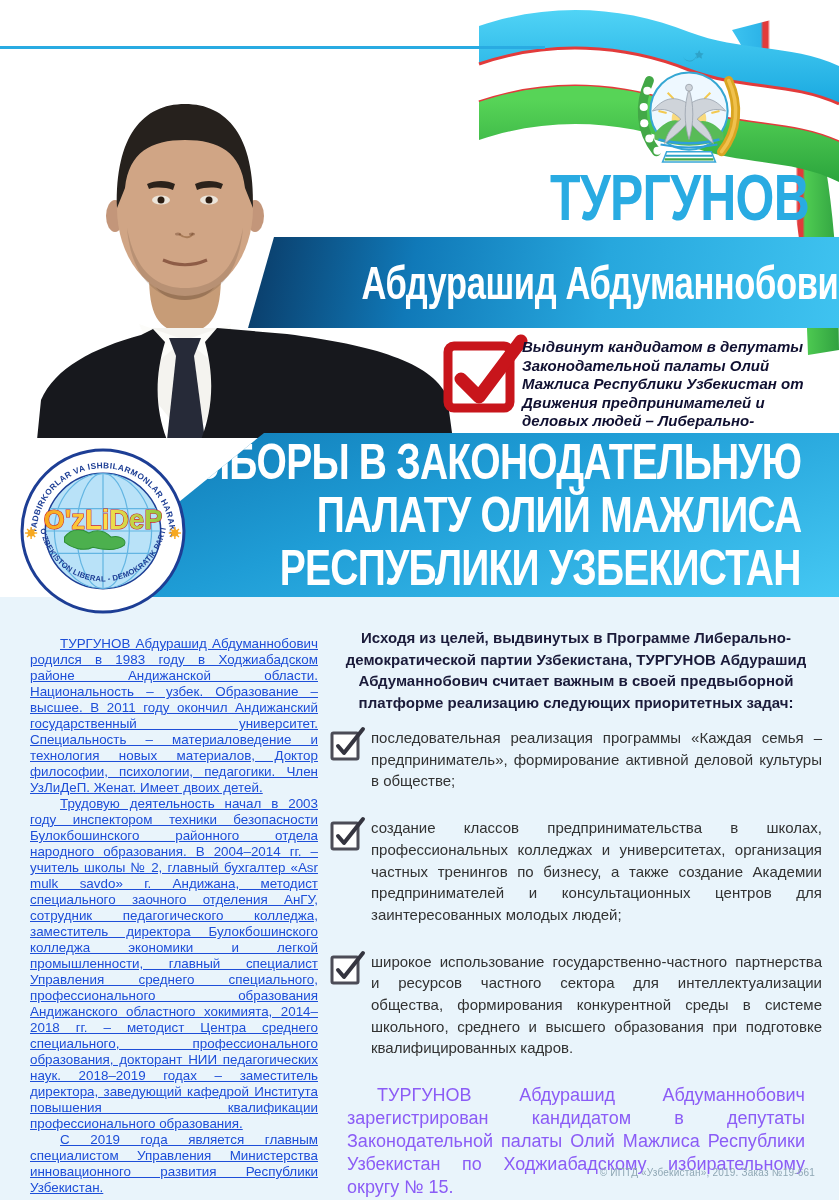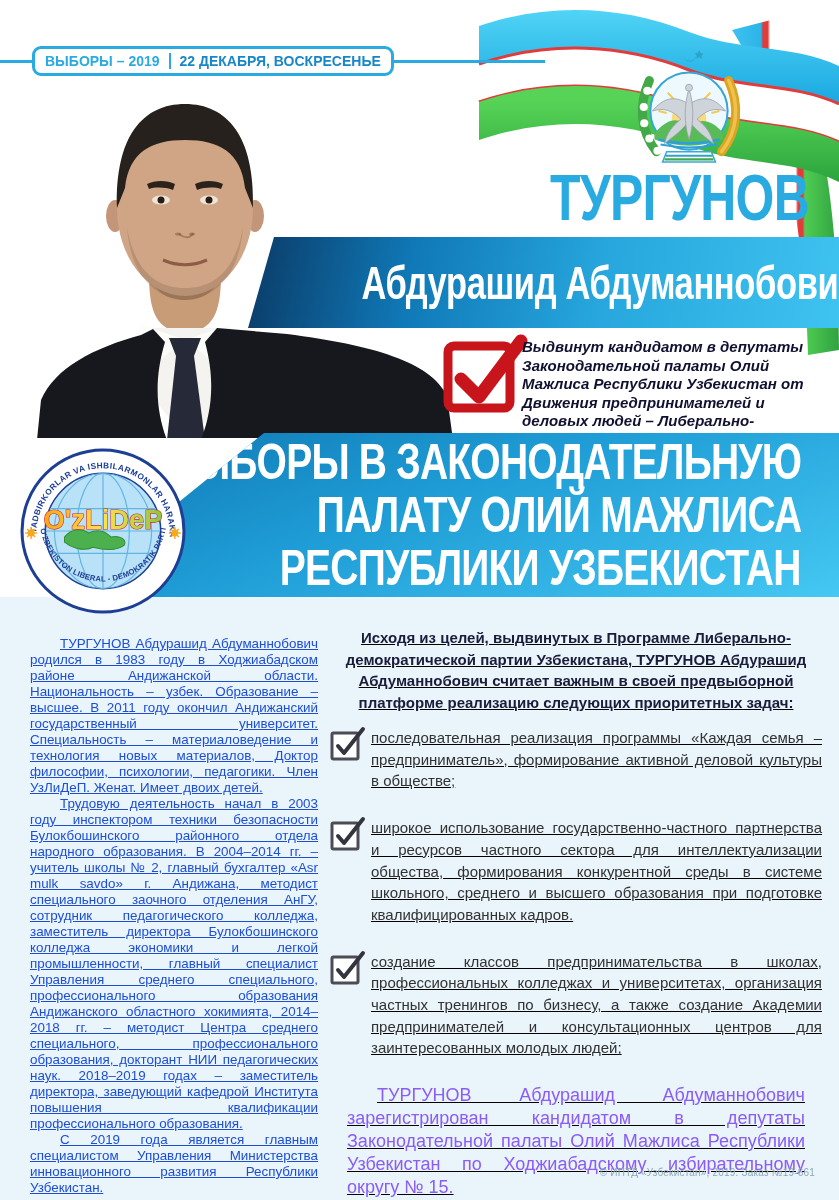--- a/index.html
+++ b/index.html
@@ -48,21 +48,21 @@
   .banner div{font-size:50px;line-height:53px;font-weight:800;color:#fff;white-space:nowrap;
               transform:scaleX(.78);transform-origin:100% 50%;letter-spacing:-1px;}
 
   .party-logo{position:absolute;top:448px;left:20px;width:166px;height:166px;z-index:6;}
 
   
   .main{position:absolute;top:597px;left:0;width:839px;height:603px;background:#e9f4fb;z-index:0;}
   .bio{position:absolute;left:30px;top:39px;width:288px;font-size:13.4px;line-height:16px;
        color:#1d4ed8;text-align:justify;text-decoration:underline;}
   .bio p{margin:0;text-indent:30px;}
-  .platform{position:absolute;left:330px;top:30px;width:492px;text-decoration:underline;}
+  .platform{position:absolute;left:330px;top:30px;width:492px;}
   .intro{margin:0 auto 14px;width:482px;text-align:center;font-weight:700;font-size:15px;
          line-height:21.5px;color:#1b1b3a;}
   .task{display:flex;gap:5px;margin-bottom:25px;}
   .task .cbox{flex:0 0 32px;}
   .task p{margin:0;text-align:justify;font-size:15px;line-height:21.7px;color:#323232;}
   .registration{margin:14px 17px 0;text-indent:30px;text-align:justify;font-size:18px;
                 line-height:23px;color:#8b5cf6;}
   .imprint{position:absolute;right:24px;bottom:22px;font-size:10px;color:#8fa7b4;letter-spacing:.2px;}
 </style>
 </head>
@@ -130,25 +130,20 @@
       <path d="M60,42 C55,58 55,76 60,92 C65,76 65,58 60,42 Z"></path>
       <circle cx="60" cy="41" r="3.4"></circle>
     </g>
     <path d="M38,104 L82,104 L86,114 L34,114 Z" fill="#fff" stroke="#3aa8d8" stroke-width="1.5"></path>
     <line x1="37" y1="108" x2="83" y2="108" stroke="#2ea3c9" stroke-width="2"></line>
     <line x1="36" y1="111.5" x2="84" y2="111.5" stroke="#43a847" stroke-width="2"></line>
   </svg>
 
   <div class="badge-row">
     <div class="hline l"></div>
-    <div class="badge">
-      <span class="e">ВЫБОРЫ – 2019</span>
-      <span class="sep"></span>
-      <span class="d">22 ДЕКАБРЯ, ВОСКРЕСЕНЬЕ</span>
-    </div>
     <div class="hline r"></div>
   </div>
 
   <svg class="photo" viewBox="0 0 420 350" aria-hidden="true">
     <path d="M114,186 C114,226 122,242 150,246 C178,242 186,226 186,186 C172,210 128,210 114,186 Z" fill="#c79c77"></path>
     <path d="M116,190 C130,212 170,212 184,190 C178,206 166,212 150,212 C134,212 122,206 116,190 Z" fill="rgba(90,55,35,.25)"></path>
     <ellipse cx="80" cy="128" rx="9" ry="16" fill="#c3967a"></ellipse>
     <ellipse cx="220" cy="128" rx="9" ry="16" fill="#c3967a"></ellipse>
     <ellipse cx="150" cy="120" rx="68" ry="88" fill="#d0a585"></ellipse>
     <path d="M92,140 C96,186 118,210 150,212 C182,210 204,186 208,140 C200,182 180,200 150,200 C120,200 100,182 92,140 Z" fill="rgba(60,42,30,.16)"></path>
@@ -261,31 +256,31 @@
         <p>последовательная реализация программы «Каждая семья – предприниматель», формирование активной деловой культуры в обществе;</p>
       </div>
 
       <div class="task">
         <span class="cbox">
           <svg width="36" height="34" viewBox="0 0 36 34" style="overflow:visible">
             <rect x="2" y="6" width="26" height="26" rx="1.5" fill="#fff" stroke="#4c4c57" stroke-width="3"></rect>
             <path d="M8,19 L14,26 L33,2" fill="none" stroke="#34343f" stroke-width="4" stroke-linecap="round" stroke-linejoin="round"></path>
           </svg>
         </span>
-        <p>широкое использование государственно-частного партнерства и ресурсов частного сектора для интеллектуализации общества, формирования конкурентной среды в системе школьного, среднего и высшего образования при подготовке квалифицированных кадров.</p>
+        <p>создание классов предпринимательства в школах, профессиональных колледжах и университетах, организация частных тренингов по бизнесу, а также создание Академии предпринимателей и консультационных центров для заинтересованных молодых людей;</p>
       </div>
 
       <div class="task">
         <span class="cbox">
           <svg width="36" height="34" viewBox="0 0 36 34" style="overflow:visible">
             <rect x="2" y="6" width="26" height="26" rx="1.5" fill="#fff" stroke="#4c4c57" stroke-width="3"></rect>
             <path d="M8,19 L14,26 L33,2" fill="none" stroke="#34343f" stroke-width="4" stroke-linecap="round" stroke-linejoin="round"></path>
           </svg>
         </span>
-        <p>создание классов предпринимательства в школах, профессиональных колледжах и университетах, организация частных тренингов по бизнесу, а также создание Академии предпринимателей и консультационных центров для заинтересованных молодых людей;</p>
+        <p>широкое использование государственно-частного партнерства и ресурсов частного сектора для интеллектуализации общества, формирования конкурентной среды в системе школьного, среднего и высшего образования при подготовке квалифицированных кадров.</p>
       </div>
 
       <p class="registration">ТУРГУНОВ Абдурашид Абдуманнобович зарегистрирован кандидатом в депутаты Законодательной палаты Олий Мажлиса Республики Узбекистан по Ходжиабадскому избирательному округу № 15.</p>
     </div>
 
     <div class="imprint">© ИПТД «Узбекистан», 2019. Заказ №19-661</div>
   </div>
 
 </div>
 

